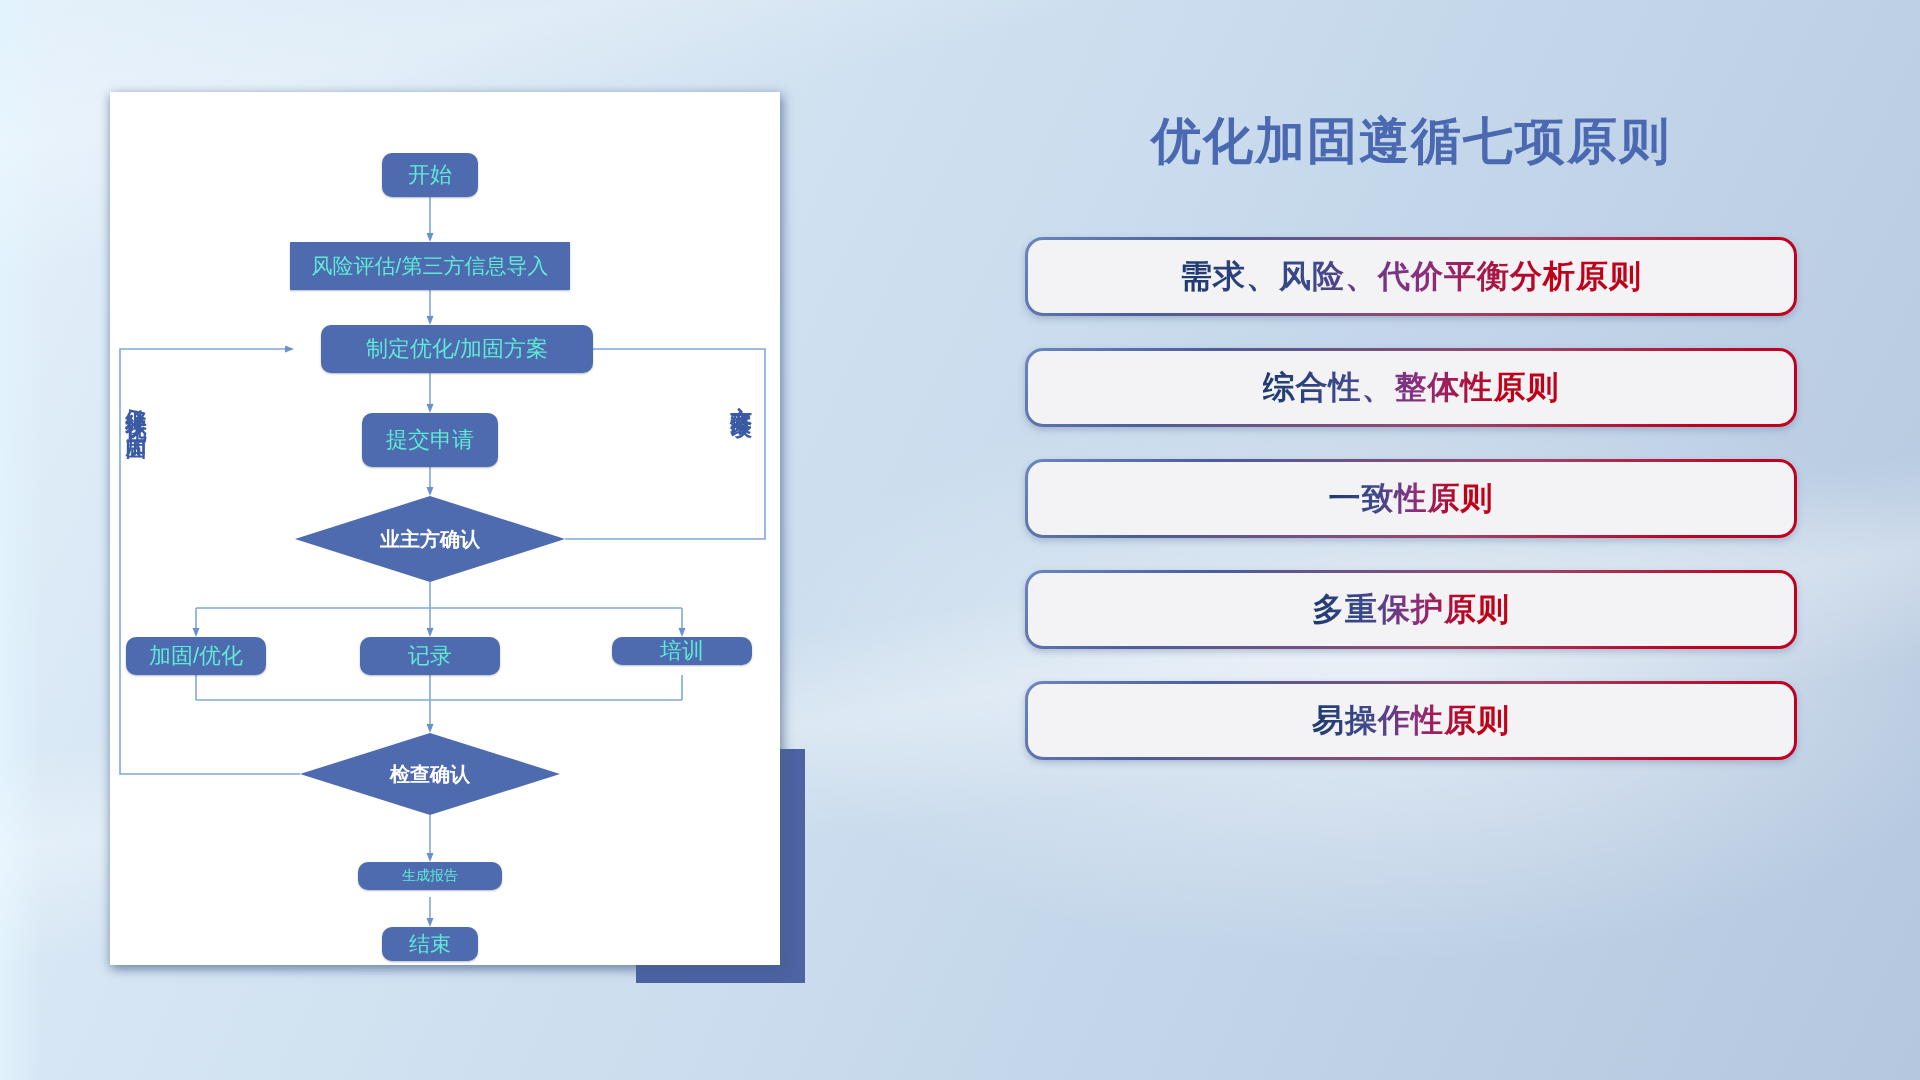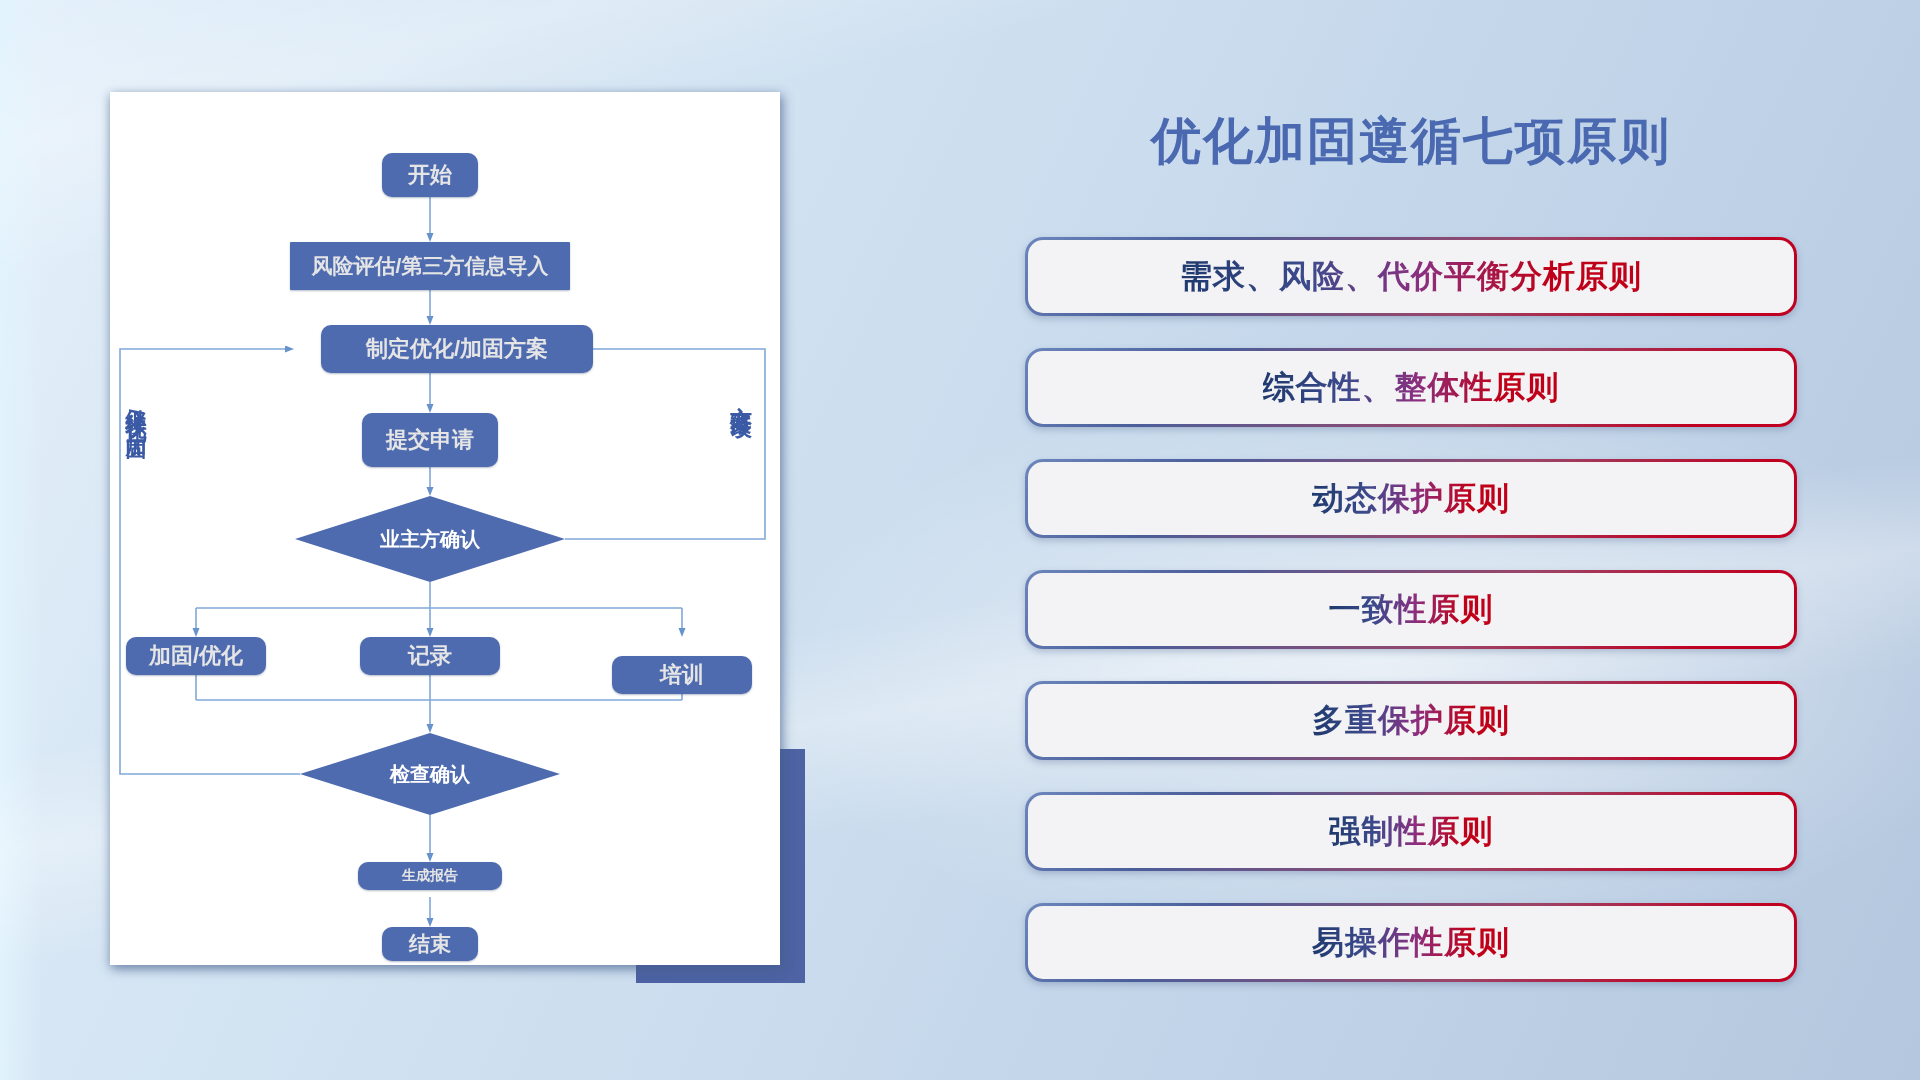--- a/index.html
+++ b/index.html
@@ -17,21 +17,21 @@
   .streak.s2{left:-300px;top:-80px;width:1400px;height:260px;transform:rotate(-14deg);
       background:linear-gradient(180deg,rgba(255,255,255,0),rgba(255,255,255,.25),rgba(255,255,255,0));}
 
   
   .accent-rect{position:absolute;left:636px;top:749px;width:169px;height:234px;
       background:#4d63a3;z-index:1;}
   .card{position:absolute;left:110px;top:92px;width:670px;height:873px;background:#ffffff;
       box-shadow:0 3px 10px rgba(70,95,140,.55),4px 4px 10px rgba(70,95,140,.35);z-index:2;}
   .flow-svg{position:absolute;left:0;top:0;width:670px;height:873px;}
   .fnode{position:absolute;display:flex;align-items:center;justify-content:center;
-      background:#4e6bb0;color:#e5e5e5;font-weight:bold;font-size:22px;white-space:nowrap;
+      background:#4e6bb0;color:#5eead4;font-weight:normal;font-size:22px;white-space:nowrap;
       border-radius:10px;box-shadow:0 1px 2px rgba(40,60,100,.35);}
   .fnode.small{font-size:22px;}
   .fnode.wide{font-size:21px;border-radius:1px;}
   .fdiamond{position:absolute;display:flex;align-items:center;justify-content:center;
       background:#4e6bb0;color:#fff;font-weight:bold;font-size:20px;
       clip-path:polygon(50% 0,100% 50%,50% 100%,0 50%);border-radius:0;box-shadow:none;}
   .vlabel{position:absolute;writing-mode:vertical-rl;text-orientation:mixed;
       color:#3b5aa5;font-weight:bold;font-size:21px;letter-spacing:4px;line-height:1;}
 
   
@@ -94,21 +94,21 @@
     <div class="fnode" style="left:184px;top:233px;width:272px;height:48px;margin-left:27px;">制定优化/加固方案</div>
 
     <div class="fnode" style="left:252px;top:321px;width:136px;height:54px;">提交申请</div>
 
     <div class="fdiamond" style="left:185px;top:404px;width:270px;height:86px;">业主方确认</div>
 
     <div class="fnode" style="left:16px;top:545px;width:140px;height:38px;">加固/优化</div>
 
     <div class="fnode" style="left:250px;top:545px;width:140px;height:38px;">记录</div>
 
-    <div class="fnode" style="left:502px;top:564px;width:140px;height:38px;">培训</div>
+    <div class="fnode" style="left:502px;top:545px;width:140px;height:28px;">培训</div>
 
     <div class="fdiamond" style="left:190px;top:641px;width:260px;height:82px;">检查确认</div>
 
     <div class="fnode" style="left:248px;top:770px;width:144px;height:28px;font-size:14px;">生成报告</div>
 
     <div class="fnode" style="left:272px;top:835px;width:96px;height:34px;font-size:21px;">结束</div>
 
     <div class="vlabel" style="left:16px;top:301px;height:150px;">继续优化/加固</div>
 
     <div class="vlabel" style="left:620px;top:296px;height:110px;font-size:22px;">方案修改</div>
@@ -122,36 +122,26 @@
         <span class="pill-label">需求、风险、代价平衡分析原则</span>
         </div>
       </div>
     <div class="pill">
       <div class="pill-inner">
         <span class="pill-label">综合性、整体性原则</span>
         </div>
       </div>
     <div class="pill">
       <div class="pill-inner">
-        <span class="pill-label">动态保护原则</span>
-        </div>
-      </div>
-    <div class="pill">
-      <div class="pill-inner">
         <span class="pill-label">一致性原则</span>
         </div>
       </div>
     <div class="pill">
       <div class="pill-inner">
         <span class="pill-label">多重保护原则</span>
-        </div>
-      </div>
-    <div class="pill">
-      <div class="pill-inner">
-        <span class="pill-label">强制性原则</span>
         </div>
       </div>
     <div class="pill">
       <div class="pill-inner">
         <span class="pill-label">易操作性原则</span>
         </div>
       </div>
   </div>
 </div>
 

